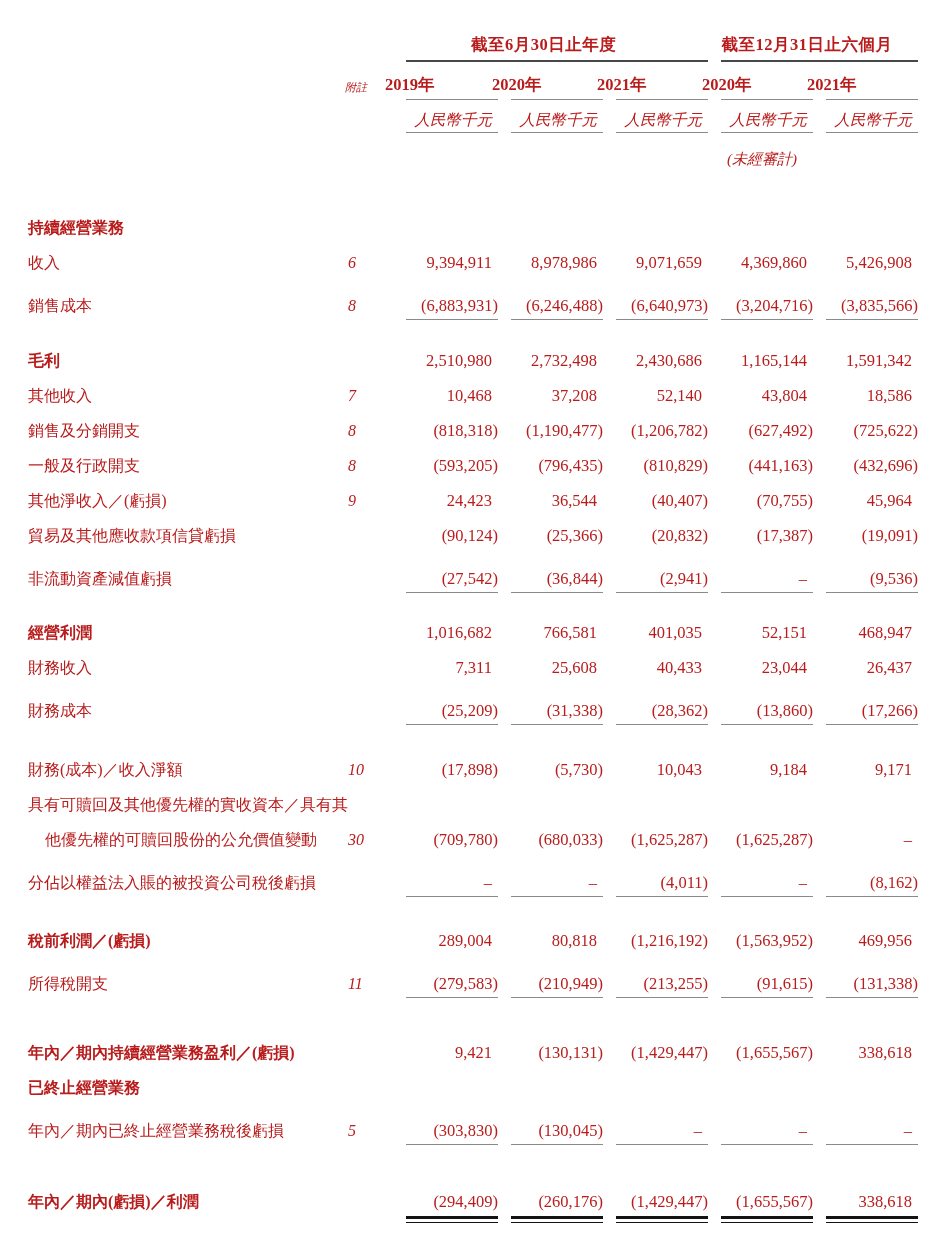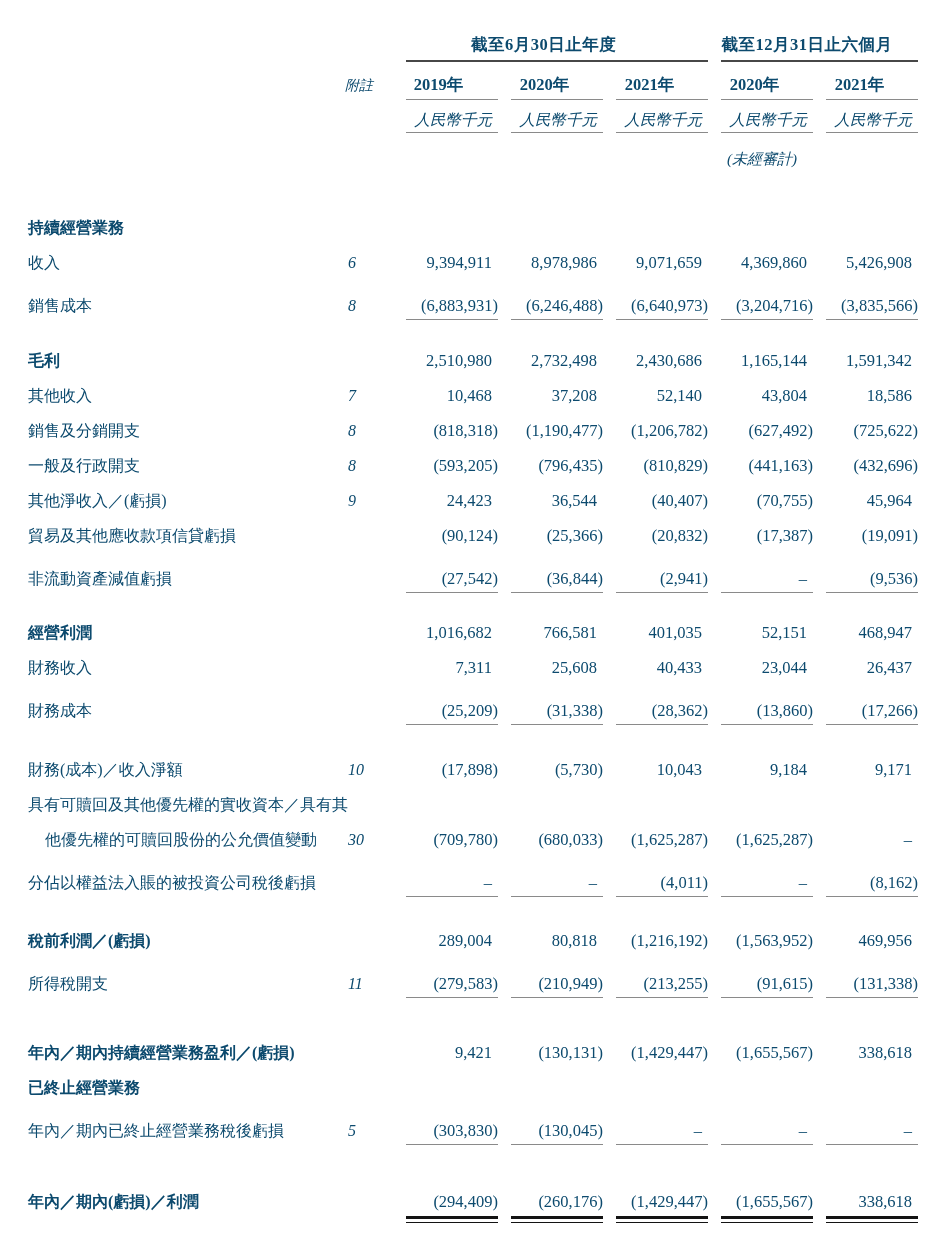--- a/index.html
+++ b/index.html
@@ -1,20 +1,20 @@
 <!DOCTYPE html>
 <html><head>
 <meta charset="utf-8">
 <style>
   html,body{margin:0;padding:0;background:#ffffff;}
   .page{
     position:relative;
     width:946px;height:1258px;
     background:#ffffff;
-    color:#0c4a6e;
+    color:#b91c1c;
     font-family:"Liberation Serif","DejaVu Serif",serif;
     overflow:hidden;
   }
   table{
     border-collapse:collapse;
     table-layout:fixed;
     width:884px;
     margin:24px 0 0 28px;
   }
   td{
@@ -26,22 +26,22 @@
   }
   
   tr.hg{height:38px;}
   tr.hg td{vertical-align:bottom;}
   .gt{font-weight:bold;text-align:center;font-size:16.5px;letter-spacing:0.5px;}
   .gr{height:2px;background:#474747;margin-top:5px;}
   td.g1 .gr{margin-left:21px;margin-right:-6px;}
   td.g2 .gr{margin-left:19px;margin-right:-6px;}
   tr.hy{height:38px;}
   tr.hy td{vertical-align:bottom;}
-  .nh{font-style:italic;text-align:left;padding-left:5px;padding-bottom:6px;font-size:14px;}
-  .yv{font-weight:bold;text-align:center;font-size:16.5px;}
+  .nh{font-style:italic;text-align:left;padding-left:5px;padding-bottom:6px;font-size:11px;}
+  .yv{font-weight:bold;text-align:left;font-size:16.5px;}
   tr.hy .rl{margin-top:4px;}
   tr.hu{height:33px;}
   tr.hu td{vertical-align:bottom;}
   .uv{font-style:italic;text-align:right;font-size:15.5px;}
   tr.hu .rl{margin-top:3px;}
   tr.hx{height:50px;}
   tr.hx td{vertical-align:top;}
   .ux{font-style:italic;text-align:right;font-size:15px;padding-top:18px;padding-right:10px;}
   
   tr.r{height:35px;}

